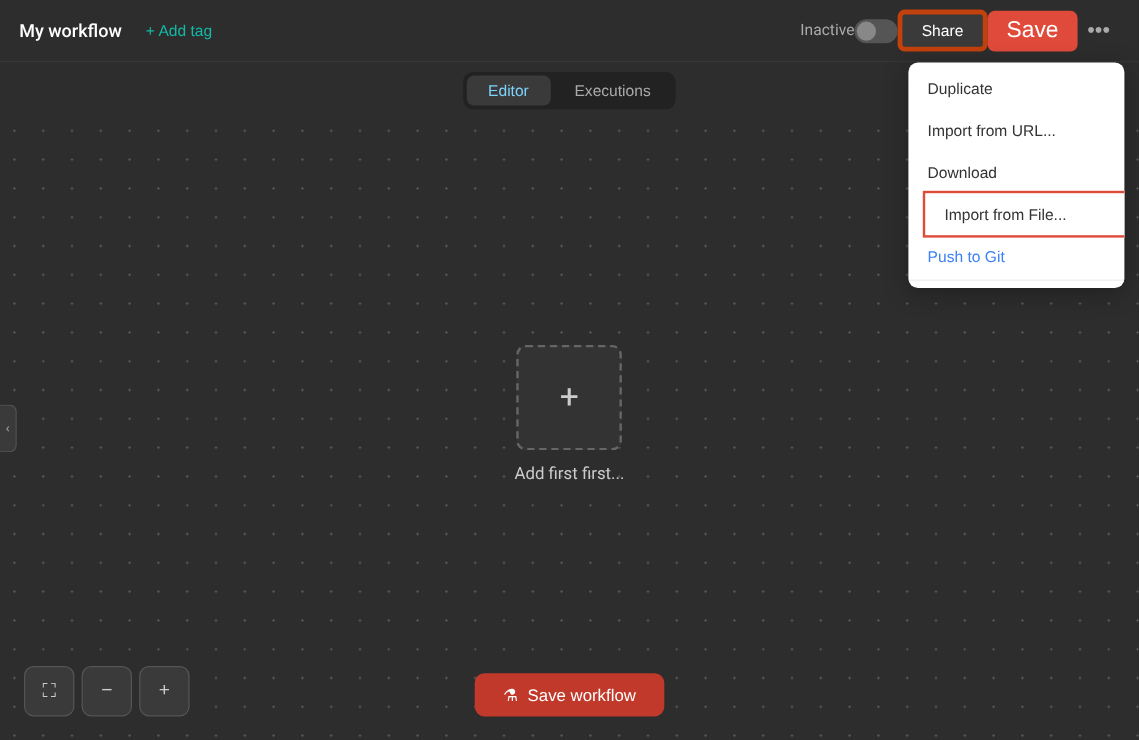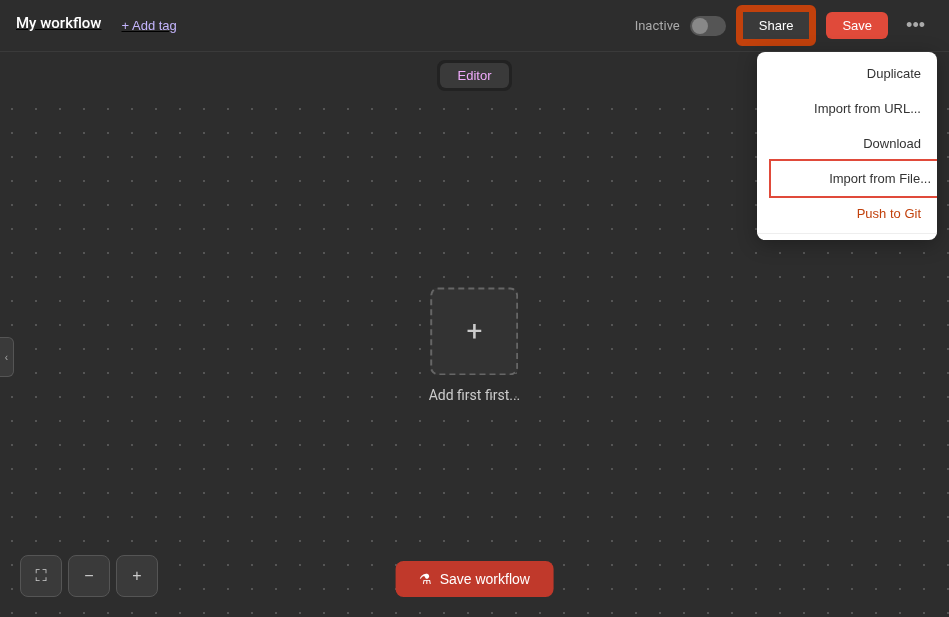--- a/index.html
+++ b/index.html
@@ -19,41 +19,39 @@
       justify-content: space-between;
       padding: 0 16px;
       height: 52px;
       background: #2d2d2d;
       border-bottom: 1px solid #3a3a3a;
       position: relative;
       z-index: 10;
     }
     .header-left {
       display: flex;
-      align-items: flex-start;
+      align-items: center;
       gap: 12px;
-      text-decoration: underline;
     }
     .workflow-title {
       color: #ffffff;
       font-size: 15px;
       font-weight: 500;
     }
     .add-tag-btn {
-      color: #c4b5fd;
+      color: #14b8a6;
       font-size: 13px;
       cursor: pointer;
       background: none;
       border: none;
       padding: 4px 8px;
     }
     .header-right {
       display: flex;
       align-items: center;
-      gap: 10px;
     }
     .inactive-label {
       color: #aaa;
       font-size: 13px;
     }
     .toggle {
       width: 36px;
       height: 20px;
       background: #555;
       border-radius: 10px;
@@ -64,32 +62,32 @@
       width: 16px;
       height: 16px;
       background: #888;
       border-radius: 50%;
       position: absolute;
       top: 2px;
       left: 2px;
     }
     .share-btn {
       background: #3a3a3a;
-      border: 7px solid #c2410c;
+      border: 4px solid #c2410c;
       color: #fff;
       font-size: 13px;
       padding: 6px 16px;
       border-radius: 6px;
       cursor: pointer;
     }
     .save-btn {
       background: #e04a3a;
       border: none;
       color: #fff;
-      font-size: 13px;
+      font-size: 19px;
       padding: 6px 16px;
       border-radius: 6px;
       cursor: pointer;
       font-weight: 500;
     }
     .more-btn {
       background: none;
       border: none;
       color: #aaa;
       font-size: 18px;
@@ -117,21 +115,21 @@
       padding: 5px 18px;
       border-radius: 6px;
       font-size: 13px;
       cursor: pointer;
       color: #aaa;
       border: none;
       background: none;
     }
     .tab.active {
       background: #3a3a3a;
-      color: #f0abfc;
+      color: #7dd3fc;
     }
 
     
     .canvas {
       position: absolute;
       top: 97px;
       left: 0;
       right: 0;
       bottom: 0;
       background: #2d2d2d;
@@ -228,25 +226,25 @@
       padding: 4px 0;
     }
     .dropdown-item {
       padding: 10px 16px;
       font-size: 13px;
       color: #333;
       cursor: pointer;
       background: none;
       border: none;
       width: 100%;
-      text-align: right;
+      text-align: left;
       display: block;
     }
     .dropdown-item.disabled {
-      color: #c2410c;
+      color: #3b82f6;
       cursor: default;
     }
     .dropdown-item.danger {
       color: #e04a3a;
     }
     .dropdown-item.highlighted {
       border: 2px solid #e04a3a;
       margin: -2px 12px;
     }
     .dropdown-divider {
@@ -293,20 +291,21 @@
     </div>
     <button class="share-btn">Share</button>
     <button class="save-btn">Save</button>
     <button class="more-btn">•••</button>
   </div>
 </div>
 
 <div class="tabs-bar">
   <div class="tabs-container">
     <button class="tab active">Editor</button>
+    <button class="tab">Executions</button>
   </div>
 </div>
 
 <div class="canvas">
 
   <div class="left-panel-toggle">
     <button class="left-toggle-btn">‹</button>
   </div>
 
   <div class="add-first-step">

